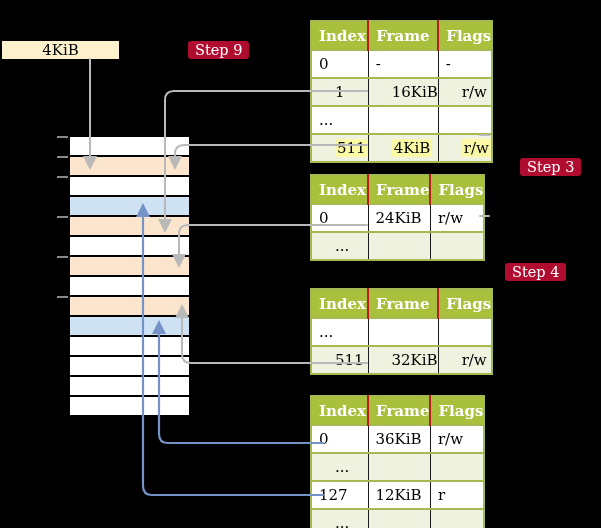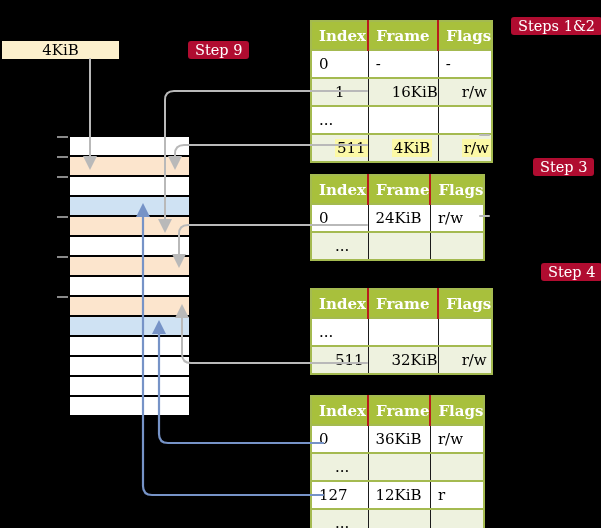--- a/index.html
+++ b/index.html
@@ -15,22 +15,22 @@
     font-size:15px; line-height:19px; text-align:center;
   }
 
   .steplabel {
     position:absolute; height:18px; line-height:18px; padding:0 7px;
     background:var(--accent-red,#b00c30); color:#fff;
     font-size:14.5px; border-radius:3px; white-space:nowrap;
   }
   .steplabel.s0 { left:188px; top:41px; }
   .steplabel.s12 { left:511px; top:17px; }
-  .steplabel.s3 { left:520px; top:158px;margin-left:13px; }
-  .steplabel.s4 { left:541px; top:263px; }
+  .steplabel.s3 { left:520px; top:158px; }
+  .steplabel.s4 { left:505px; top:263px; }
 
   .memcol { position:absolute; left:70px; top:137px; width:119px; }
   .mrow { height:18px; border-bottom:2px solid #000; background:#fff; }
   .mrow.table-frame { background:var(--frame-peach,#fce5cd); }
   .mrow.page-frame  { background:var(--page-blue,#cfe2f3); }
 
   table.ptable {
     position:absolute; border-collapse:collapse; table-layout:fixed;
     border:2px solid var(--row-green-border,#a4ba50);
   }
@@ -57,21 +57,20 @@
 </head>
 <body>
 
 <div class="canvas">
 
   <div class="regbox">
     <span>4KiB</span>
   </div>
 
   <div class="steplabel s0">Step 9</div>
-  <div class="steplabel s12">Steps 1&amp;2</div>
   <div class="steplabel s3">Step 3</div>
   <div class="steplabel s4">Step 4</div>
 
   <div class="memcol">
       <div class="mrow free"></div>
       <div class="mrow table-frame"></div>
       <div class="mrow free"></div>
       <div class="mrow page-frame"></div>
       <div class="mrow table-frame"></div>
       <div class="mrow free"></div>

